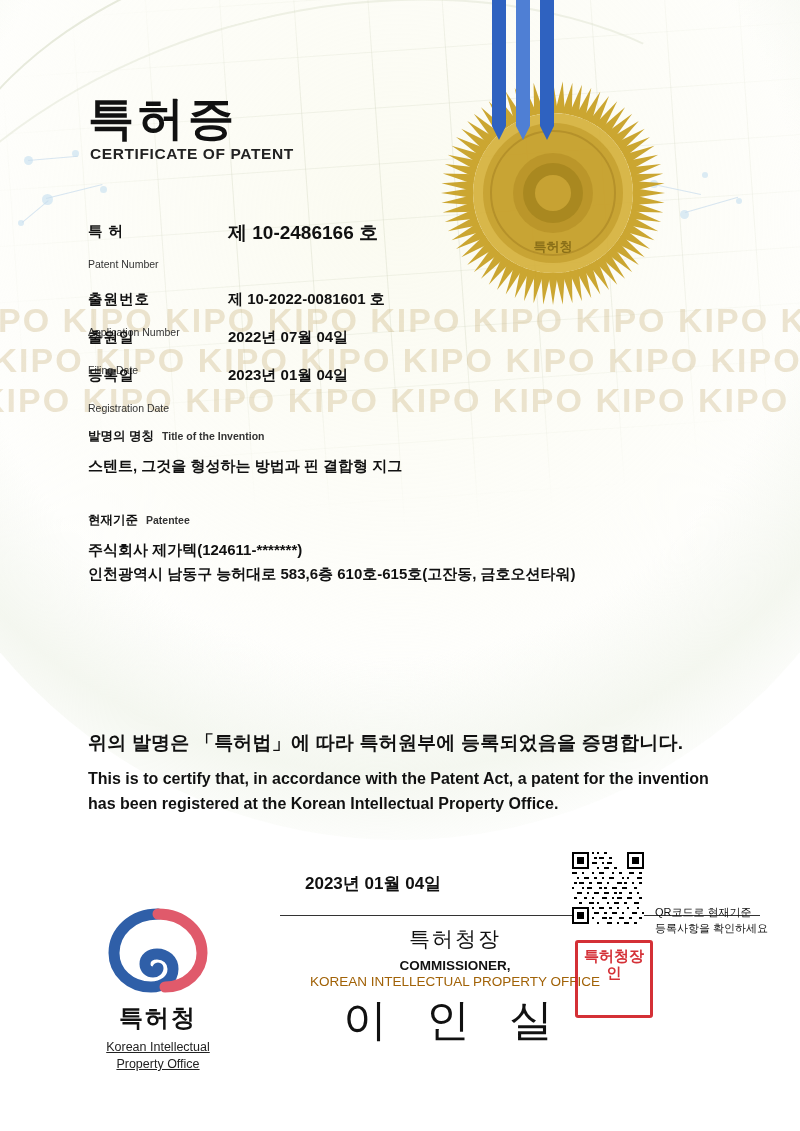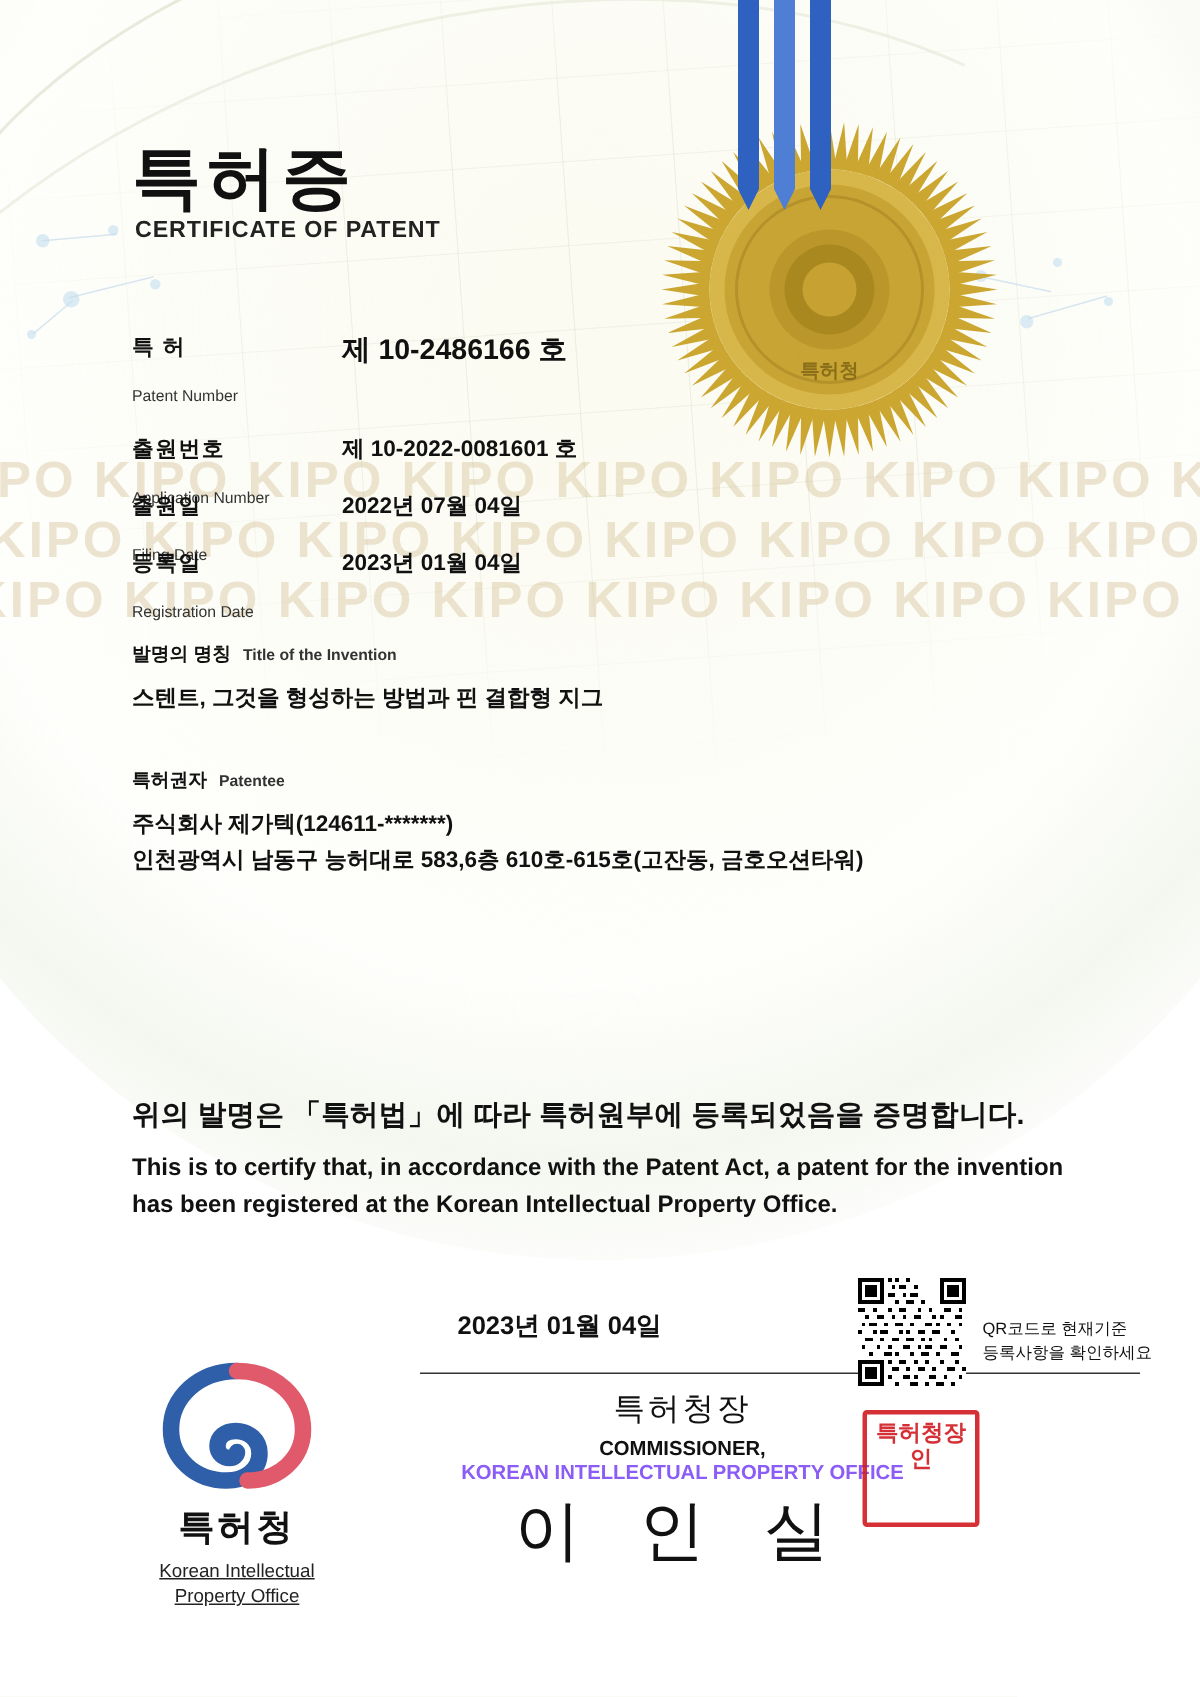--- a/index.html
+++ b/index.html
@@ -277,22 +277,22 @@
   }
   .sign-en1 {
     font-size: 13.5px;
     font-weight: bold;
     color: #111;
     margin-top: 5px;
     text-align: center;
   }
   .sign-en2 {
     font-size: 13.5px;
-    font-weight: bold;
-    color: #8b5cf6;
+    font-weight: normal;
+    color: #a16207;
     margin-top: 1px;
   }
   .signature {
     font-family: "Liberation Serif", serif;
     font-size: 44px;
     color: #111;
     margin-top: 2px;
     letter-spacing: 14px;
   }
 
@@ -329,21 +329,21 @@
   .qr-box {
     position: absolute;
     left: 572px;
     top: 852px;
     width: 72px;
     height: 72px;
   }
   .qr-note {
     position: absolute;
     left: 655px;
-    top: 878px;
+    top: 904px;
     font-size: 11px;
     color: #111;
     line-height: 16px;
     white-space: nowrap;
   }
 
   
   .stamp {
     position: absolute;
     left: 575px;
@@ -530,21 +530,21 @@
 
     <div class="sec" style="top:428px">
       <div class="sec-head">
         <span>발명의 명칭</span><span class="en">Title of the Invention</span>
       </div>
       <div class="sec-body">스텐트, 그것을 형성하는 방법과 핀 결합형 지그</div>
     </div>
 
     <div class="sec" style="top:512px">
       <div class="sec-head">
-        <span>특허권자</span><span class="en">Patentee</span>
+        <span>현재기준</span><span class="en">Patentee</span>
       </div>
       <div class="sec-body">
         <div>주식회사 제가텍(124611-*******)</div>
         <div>인천광역시 남동구 능허대로 583,6층 610호-615호(고잔동, 금호오션타워)</div>
       </div>
     </div>
 
 
     <div class="statement-ko">위의 발명은 「특허법」에 따라 특허원부에 등록되었음을 증명합니다.</div>
     <div class="statement-en">This is to certify that, in accordance with the Patent Act, a patent for the invention has been registered at the Korean Intellectual Property Office.</div>

